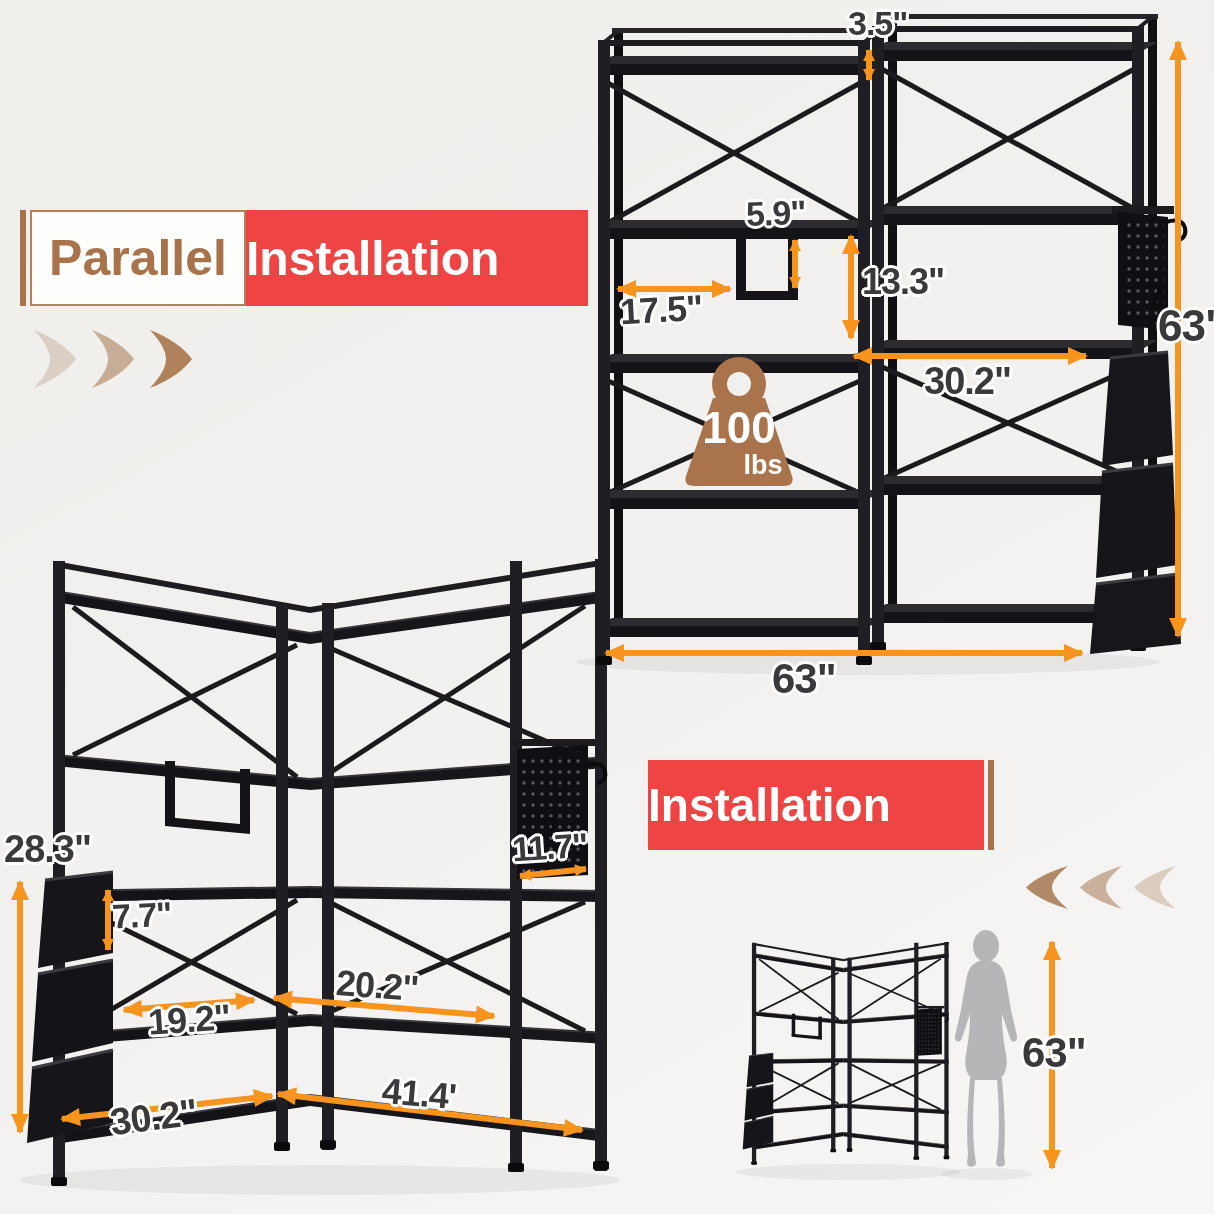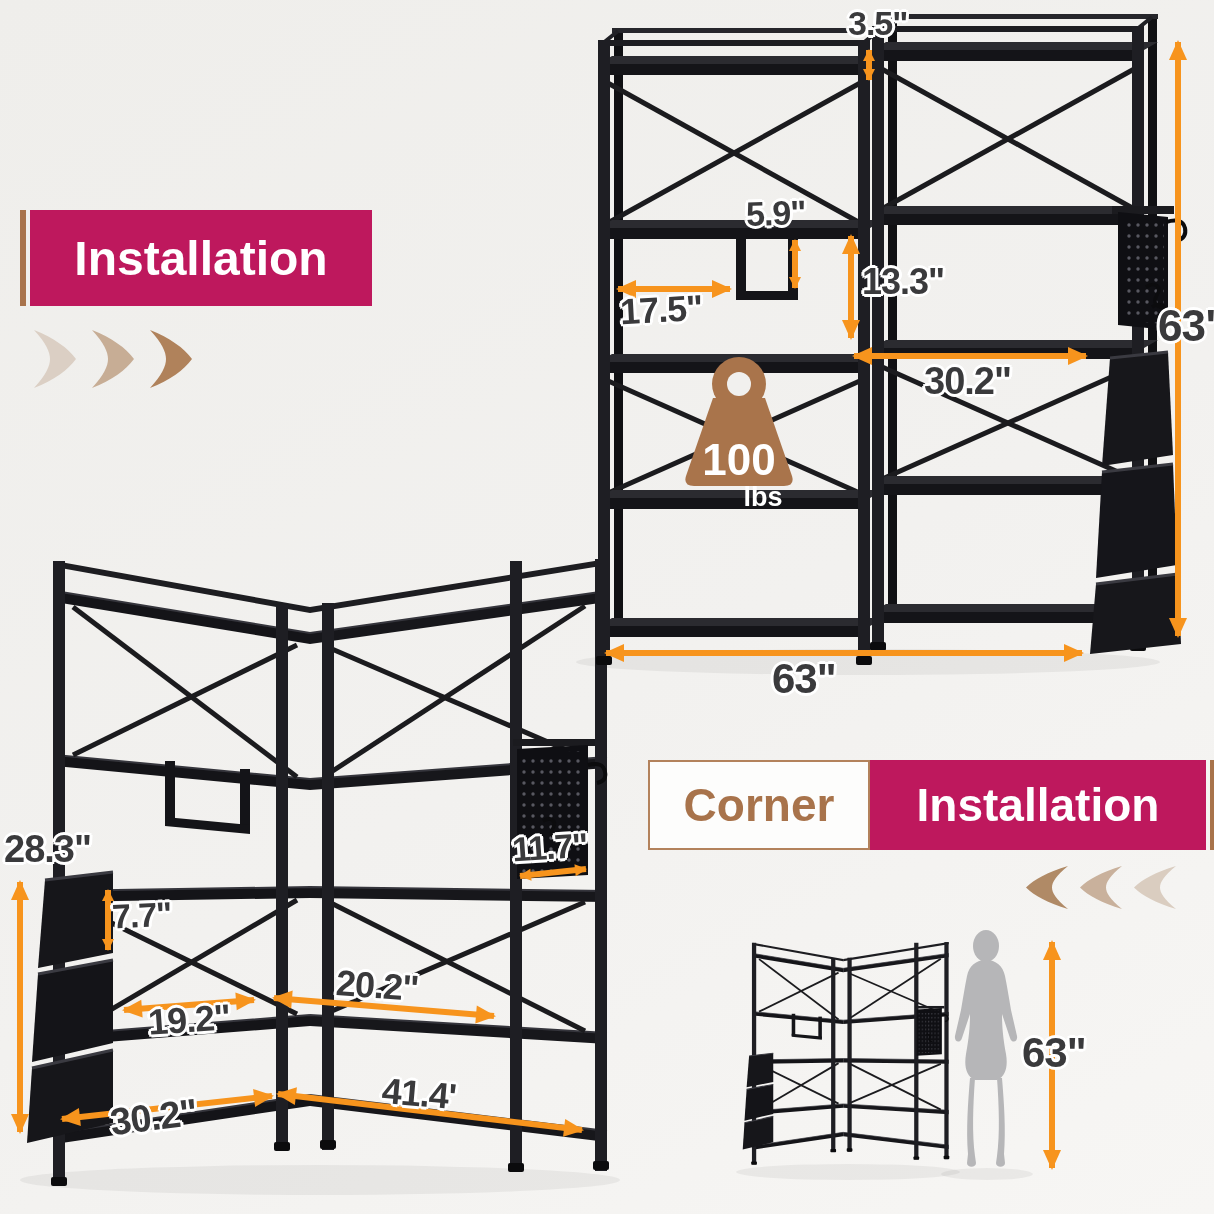--- a/index.html
+++ b/index.html
@@ -17,24 +17,24 @@
                 2px 2px 0 #fff,-2px -2px 0 #fff,2px -2px 0 #fff,-2px 2px 0 #fff;
   }
   .hdr{position:absolute;display:flex;align-items:stretch;}
   .hdr .bar{width:6px;background:#A8734B;}
   .hdr .sp{width:4px;}
   .hdr .wbox{
     background:#fdfdfc;border:2px solid #b3825c;box-sizing:border-box;
     display:flex;align-items:center;justify-content:center;color:#A8734B;font-weight:700;
   }
   .hdr .bbox{
-    background:#be185d;display:flex;align-items:center;justify-content:center;
+    background:#ef4444;display:flex;align-items:center;
     color:#ffffff;font-weight:700;
   }
-  .wtxt{position:absolute;color:#fff;font-weight:700;text-align:center;line-height:1;margin-top:32px;}
+  .wtxt{position:absolute;color:#fff;font-weight:700;text-align:center;line-height:1;}
 </style>
 </head>
 <body>
 
 <div class="stage">
 
 <svg class="scene" width="1214" height="1214" viewBox="0 0 1214 1214">
   <defs>
     <marker id="ah" markerWidth="24" markerHeight="20" refX="19" refY="10" orient="auto-start-reverse" markerUnits="userSpaceOnUse">
       <path d="M1,1 L21,10 L1,19 Z" fill="#F7941D"></path>
@@ -207,29 +207,29 @@
     <line x1="278" y1="1094" x2="582" y2="1130" marker-start="url(#ah)" marker-end="url(#ah)"></line>
     <line x1="62" y1="1119" x2="272" y2="1096" marker-start="url(#ah)" marker-end="url(#ah)"></line>
     <line x1="520" y1="876" x2="586" y2="869" marker-start="url(#ahm)" marker-end="url(#ahm)"></line>
     <line x1="1052" y1="942" x2="1052" y2="1168" marker-start="url(#ah)" marker-end="url(#ah)"></line>
   </g>
 </svg>
 
 <div class="hdr" style="left:20px;top:210px;height:96px;">
   <div class="bar"></div>
   <div class="sp"></div>
+  <div class="wbox" style="width:216px;font-size:50px;">
+    <span>Parallel</span>
+  </div>
   <div class="bbox" style="width:342px;font-size:48px;">
     <span>Installation</span>
   </div>
 </div>
 
 <div class="hdr" style="left:648px;top:760px;height:90px;">
-  <div class="wbox" style="width:222px;font-size:46px;">
-    <span>Corner</span>
-  </div>
   <div class="bbox" style="width:336px;font-size:46px;">
     <span>Installation</span>
   </div>
   <div class="sp"></div>
   <div class="bar"></div>
 </div>
 
 <div class="dim" style="left:848px;top:6px;font-size:34px;">3.5"</div>
 <div class="dim" style="left:746px;top:196px;font-size:34px;transform:rotate(-2deg);">5.9"</div>
 <div class="dim" style="left:620px;top:292px;font-size:36px;transform:rotate(-3deg);">17.5"</div>

